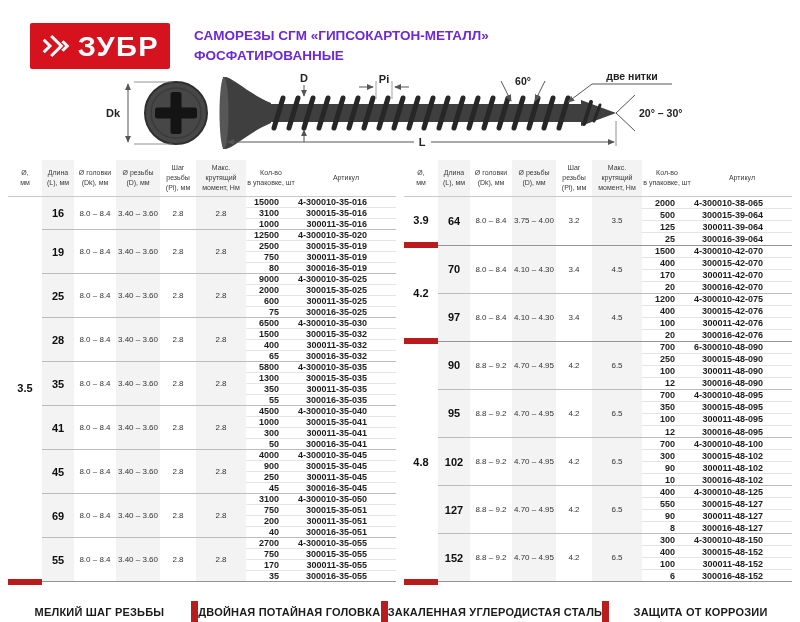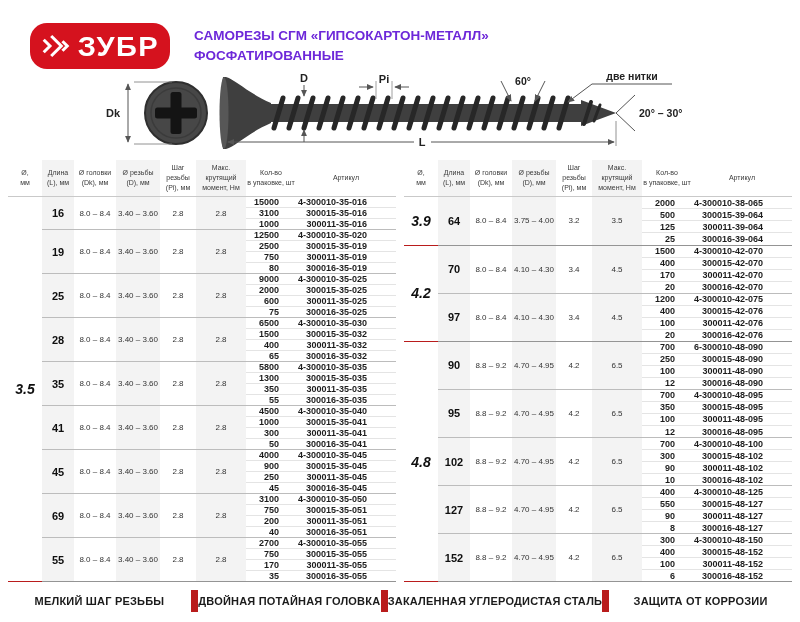--- a/index.html
+++ b/index.html
@@ -5,21 +5,21 @@
   html,body{margin:0;padding:0;}
   body{
     width:800px;height:622px;overflow:hidden;
     background:#ffffff;
     font-family:"Liberation Sans",sans-serif;
     position:relative;
   }
   
   .header{display:flex;align-items:center;padding:23px 0 0 30px;}
   .logo{
-    width:140px;height:46px;background:#d5121e;border-radius:17px;
+    width:140px;height:46px;background:#d5121e;border-radius:2px;
     display:flex;align-items:center;justify-content:center;gap:7px;
     flex:none;
   }
   .logo-mark{width:30px;height:30px;flex:none;}
   .logo-text{color:#ffffff;font-size:29px;font-weight:bold;letter-spacing:1.5px;line-height:1;transform:scaleY(.95);}
   .title{margin-left:24px;font-size:13.5px;font-weight:bold;color:#6d28d9;line-height:1.5;}
   
   .diagram{margin:2px 0 0 76px;}
   .diagram svg{display:block;}
   .dim-text{fill:#222;font-size:11px;font-weight:bold;}
@@ -29,30 +29,30 @@
   table{border-collapse:collapse;table-layout:fixed;width:388px;}
   col.stripe{background:#f3f3f3;}
   th{
     font-size:7px;font-weight:normal;color:#3a3a3a;line-height:1.4;
     padding:3px 0 4px 0;text-align:center;vertical-align:middle;
     border-bottom:1px solid #c9c9c9;
   }
   .t-left tbody tr{height:10.85px;}
   .t-right tbody tr{height:11.9px;}
   td{font-size:8px;color:#2a2a2a;text-align:center;vertical-align:middle;padding:0;overflow:hidden;}
-  td.dia{font-size:14px;font-weight:bold;color:#0f0f0f;border-bottom:1px solid #b91c1c;background:#fff;font-style:italic;}
+  td.dia{font-size:11px;font-weight:bold;color:#0f0f0f;border-bottom:6px solid #b91c1c;background:#fff;}
   td.len{font-size:11px;font-weight:bold;color:#0f0f0f;border-bottom:1px solid #bcbcbc;}
   td.dim{border-bottom:1px solid #bcbcbc;color:#333;}
   td.dd{border-bottom-color:#949494;}
   td.qty{font-size:9px;font-weight:bold;color:#1c1c1c;text-align:right;padding-right:17px;border-bottom:1px solid #e4e4e4;}
   td.sku{font-size:9px;font-weight:bold;color:#1c1c1c;text-align:right;padding-right:29px;border-bottom:1px solid #e4e4e4;}
   tr.gend td.qty,tr.gend td.sku{border-bottom-color:#bcbcbc;}
   tr.dend td.qty,tr.dend td.sku{border-bottom-color:#949494;}
   
-  .footer{display:flex;margin-top:8px;padding:0 8px;}
+  .footer{display:flex;margin-top:16px;padding:0 8px;}
   .fitem{
     flex:1;display:flex;align-items:center;justify-content:center;height:22px;
     font-size:11px;font-weight:bold;color:#1b1b1b;letter-spacing:.2px;white-space:nowrap;
   }
   .fitem + .fitem{border-left:7px solid #b91c1c;}
 </style>
 </head>
 <body>
 
 <div class="header">

